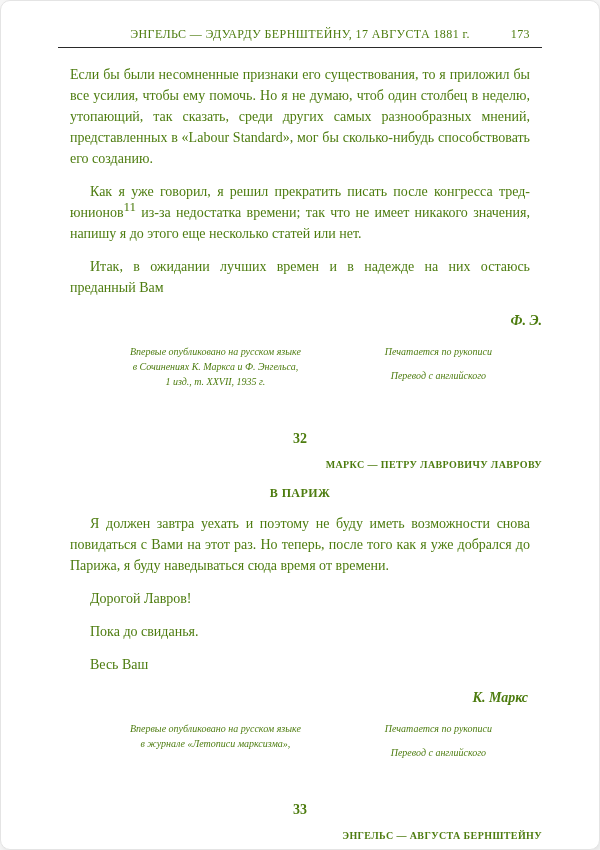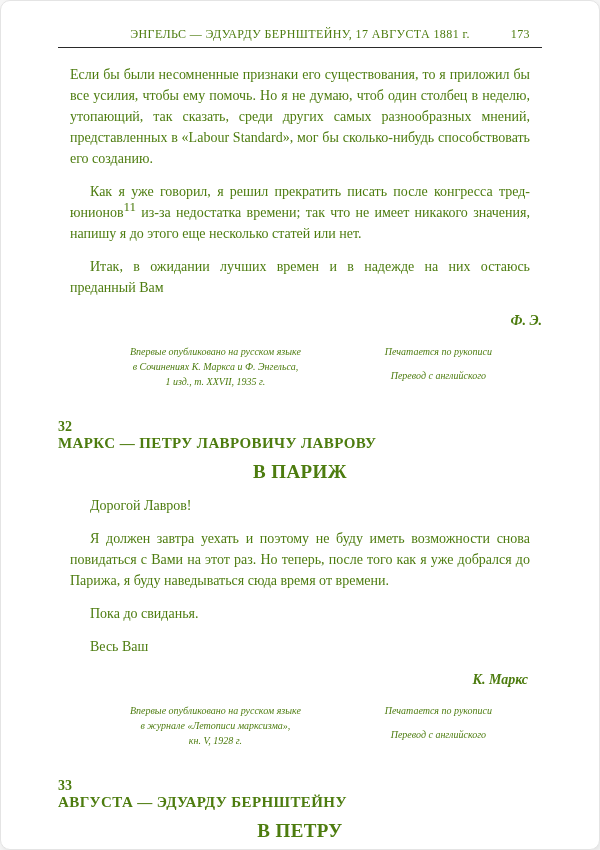--- a/index.html
+++ b/index.html
@@ -74,37 +74,38 @@
     width: 175px;
     text-align: center;
     font-style: italic;
     font-size: 10px;
     line-height: 15px;
   }
   .pub-right .pub-line2 { margin-top: 9px; }
 
   
   .letter-number {
-    text-align: left;
+    text-align: center;
     font-weight: bold;
     font-size: 14px;
-    margin-top: 30px;
+    margin-top: 42px;
   }
   .letter-title {
-    text-align: left;
+    text-align: right;
     font-weight: bold;
-    font-size: 15px;
+    font-size: 10px;
     letter-spacing: 0.4px;
+    margin-top: 12px;
   }
   .letter-dest {
     text-align: center;
     font-weight: bold;
-    font-size: 19px;
+    font-size: 12px;
     letter-spacing: 0.4px;
-    margin-top: 9px;
+    margin-top: 16px;
   }
   .dateline {
     text-align: right;
     font-size: 13px;
     padding-right: 33px;
     margin-top: 10px;
     line-height: 18px;
   }
   .dateline-block {
     text-align: right;
@@ -145,41 +146,40 @@
           <div>Печатается по рукописи</div>
           <div class="pub-line2">Перевод с английского</div>
         </div>
       </div>
     </div>
 
     <div>
       <div class="letter-number">32</div>
       <div class="letter-title">МАРКС — ПЕТРУ ЛАВРОВИЧУ ЛАВРОВУ</div>
       <div class="letter-dest">В ПАРИЖ</div>
+      <p class="para indent">Я должен завтра уехать и поэтому не буду иметь возможности снова повидаться с Вами на этот раз. Но теперь, после того как я уже добрался до Парижа, я буду наведываться сюда время от времени.</p>
       <p class="para indent">Дорогой Лавров!</p>
-      <p class="para indent">Я должен завтра уехать и поэтому не буду иметь возможности снова повидаться с Вами на этот раз. Но теперь, после того как я уже добрался до Парижа, я буду наведываться сюда время от времени.</p>
       <p class="para indent">Пока до свиданья.</p>
       <p class="para indent">Весь Ваш</p>
       <p class="signature inset">К. Маркс</p>
 
       <div class="pubblock">
         <div class="pub-left">
           <div>Впервые опубликовано на русском языке</div>
           <div>в журнале «Летописи марксизма»,</div>
-          <div>кн. V, 1928 г.</div>
         </div>
         <div class="pub-right">
           <div>Печатается по рукописи</div>
           <div class="pub-line2">Перевод с английского</div>
         </div>
       </div>
     </div>
 
     <div>
       <div class="letter-number">33</div>
-      <div class="letter-title">АВГУСТА — ЭДУАРДУ БЕРНШТЕЙНУ</div>
+      <div class="letter-title">ЭНГЕЛЬС — АВГУСТА БЕРНШТЕЙНУ</div>
       <div class="letter-dest">В ПЕТРУ</div>
       <p class="para indent">Дорогой г-н Бернштейн!</p>
 
     </div>
 
   </div>
 </div>
 
 </body></html>

